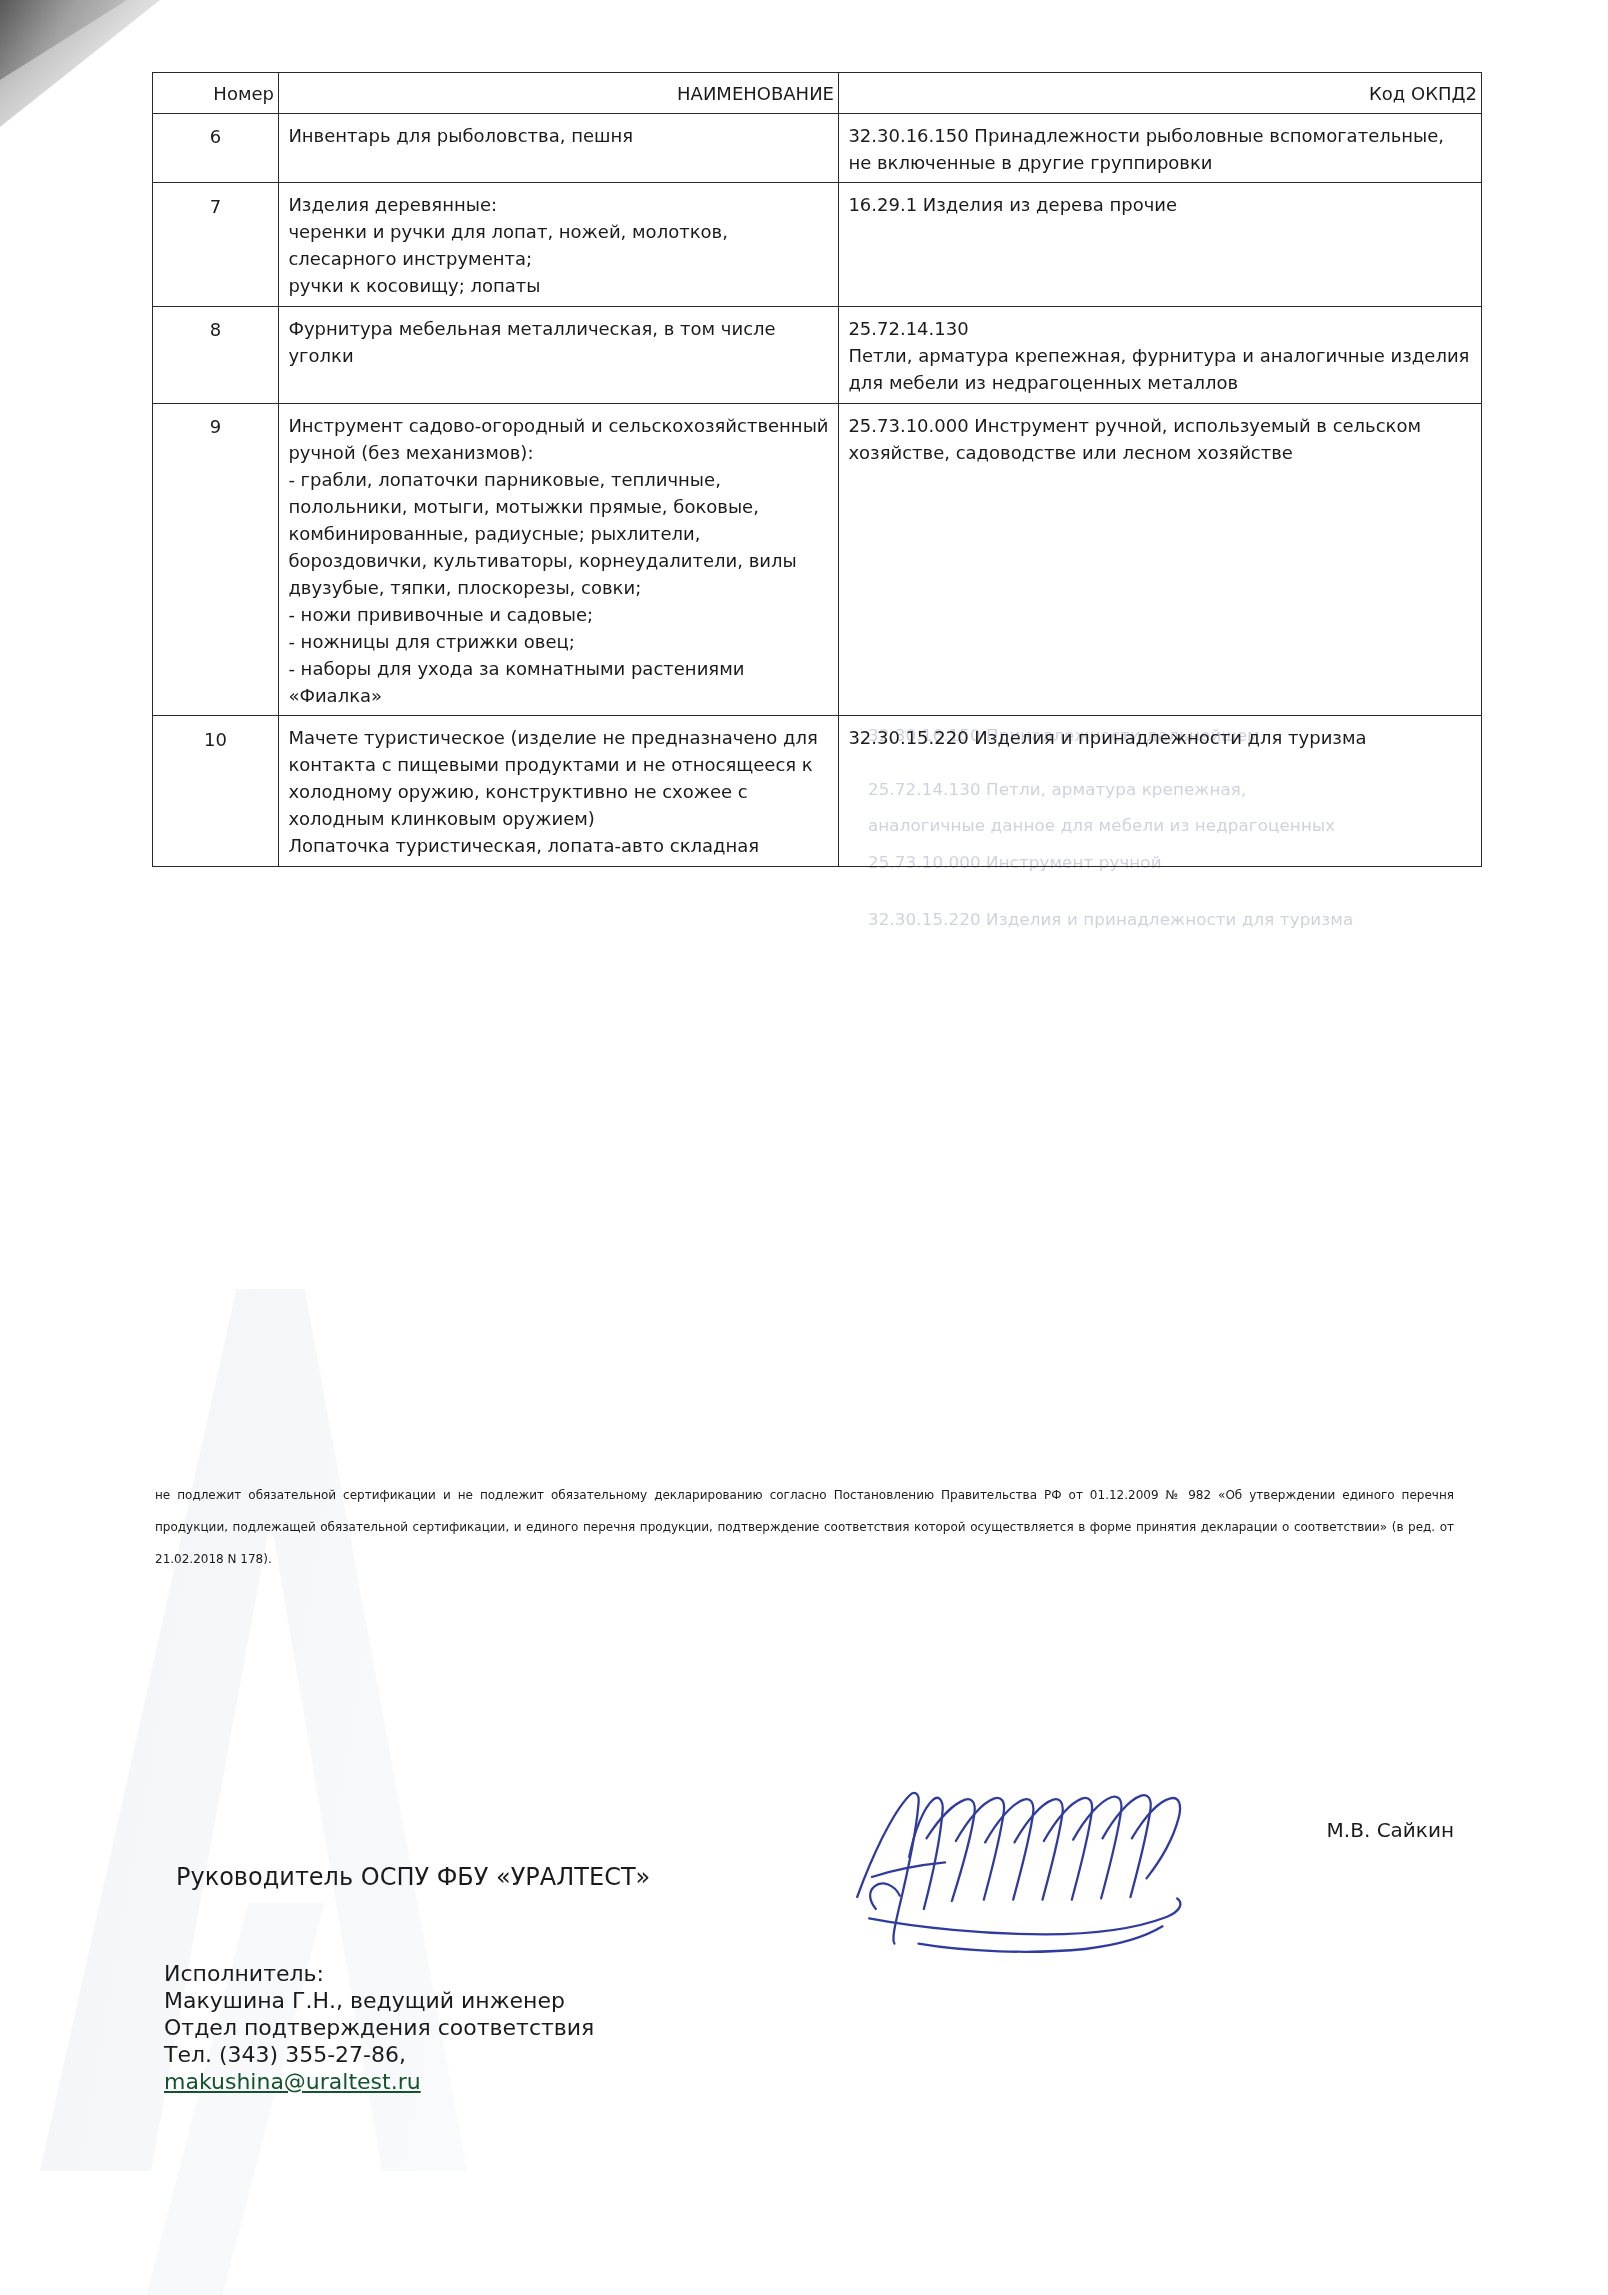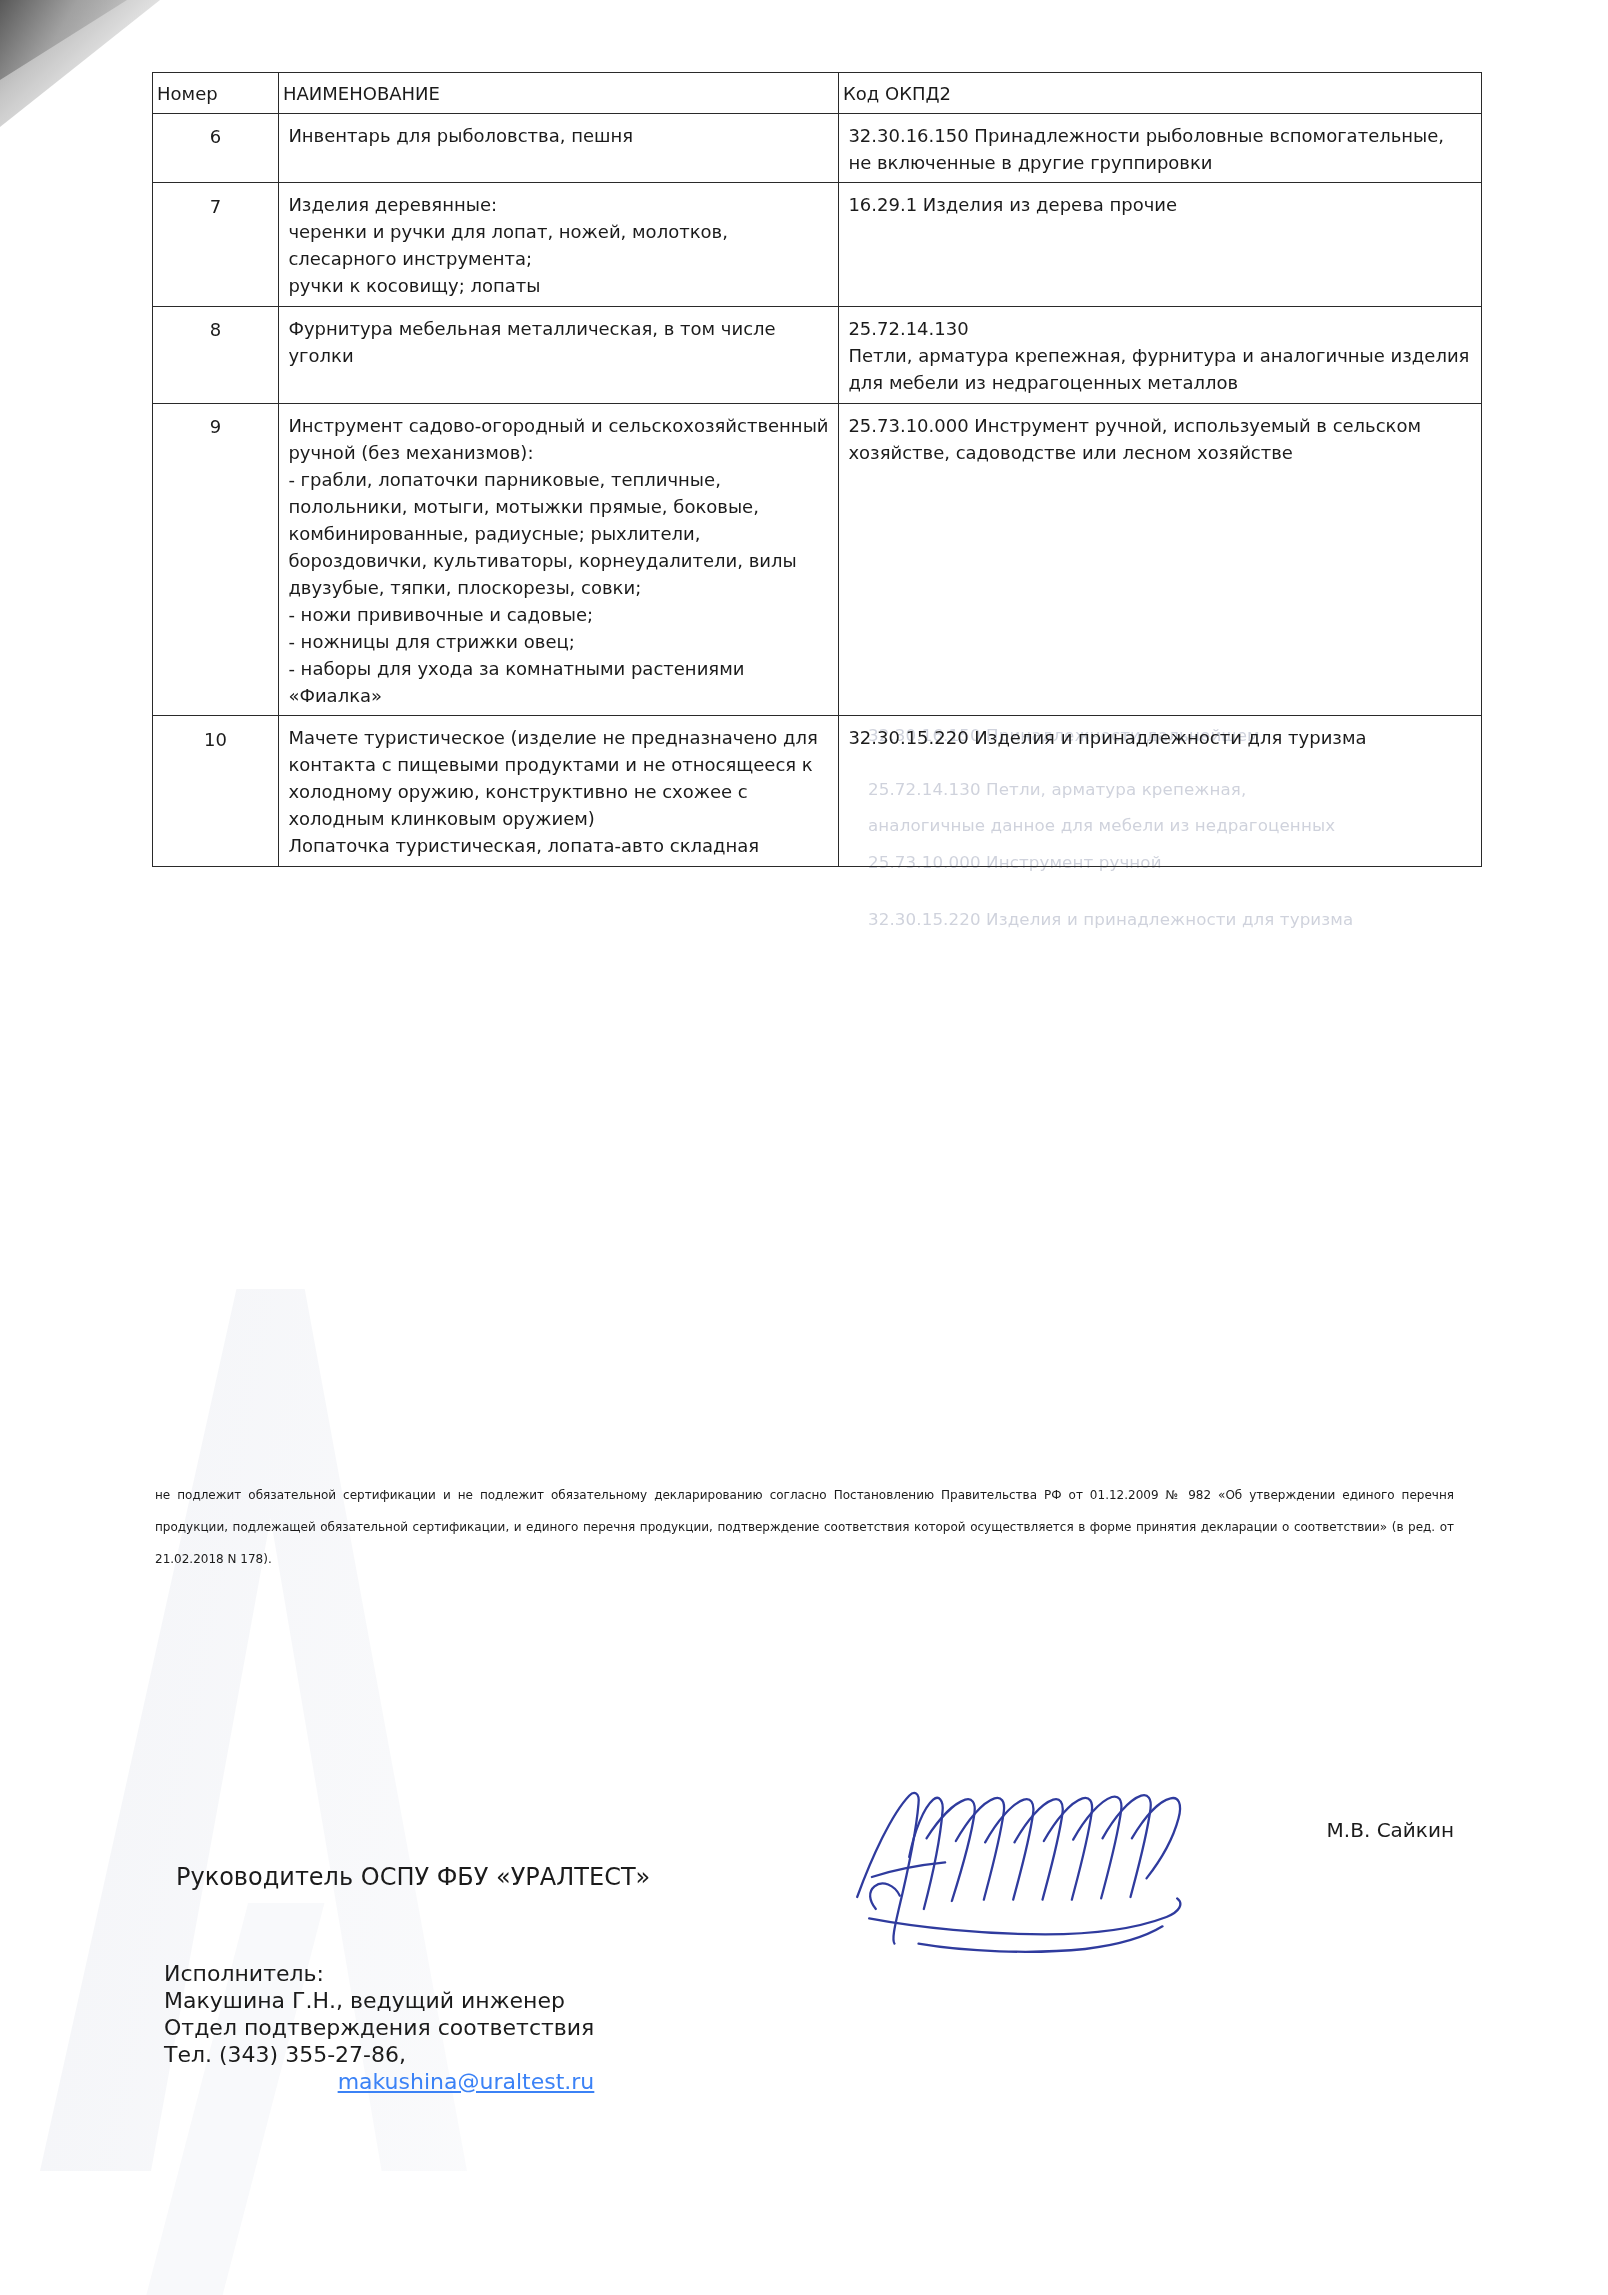--- a/index.html
+++ b/index.html
@@ -71,21 +71,21 @@
   }
   .doc-table td, .doc-table th {
     border: 1.1px solid #2a2a2a;
     vertical-align: top;
     padding: 8px 9.4px 6.7px 9.4px;
     font-size: 18px;
     line-height: 27px;
     font-weight: normal;
   }
   .doc-table thead th {
-    text-align: left;
+    text-align: right;
     padding: 6.7px 4px 6px 4px;
     font-size: 18px;
   }
   .col-num { width: 117px; text-align: center; }
   .col-name { width: 551px; }
   .col-code { width: 634px; }
   td.col-num { text-align: center; padding-top: 9.4px; }
   .cell-txt { white-space: pre-wrap; }
 
   
@@ -132,23 +132,22 @@
   
   .exec {
     position: absolute;
     left: 164px;
     top: 1960px;
     font-size: 22px;
     line-height: 27px;
   }
   .exec div { white-space: pre; }
   .exec .mail {
-    color: #3b82f6;
+    color: #14532d;
     text-decoration: underline;
-    text-align: right;
   }
 </style>
 </head>
 <body>
 
 <div class="scan-shadow-tl"></div>
 <div class="scan-shadow-tl2"></div>
 <div class="wm wm-a"></div>
 <div class="wm wm-b"></div>
 

